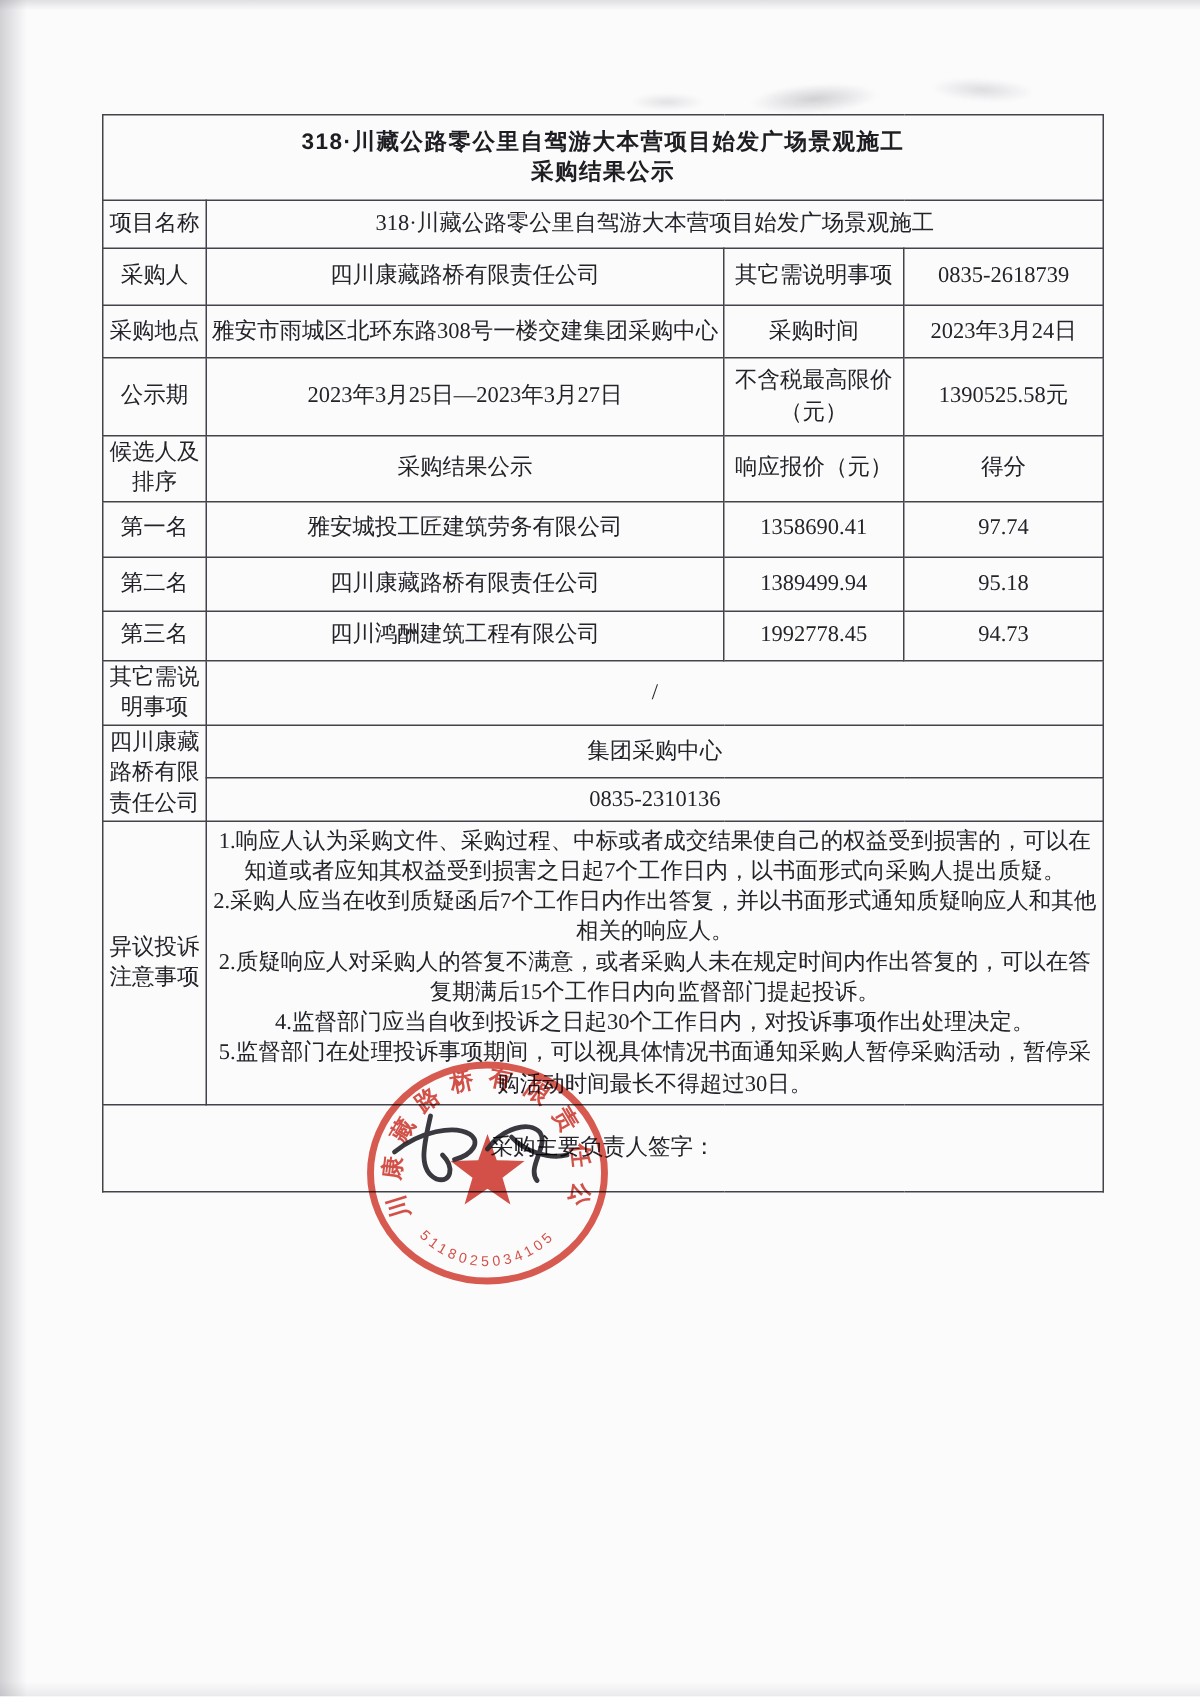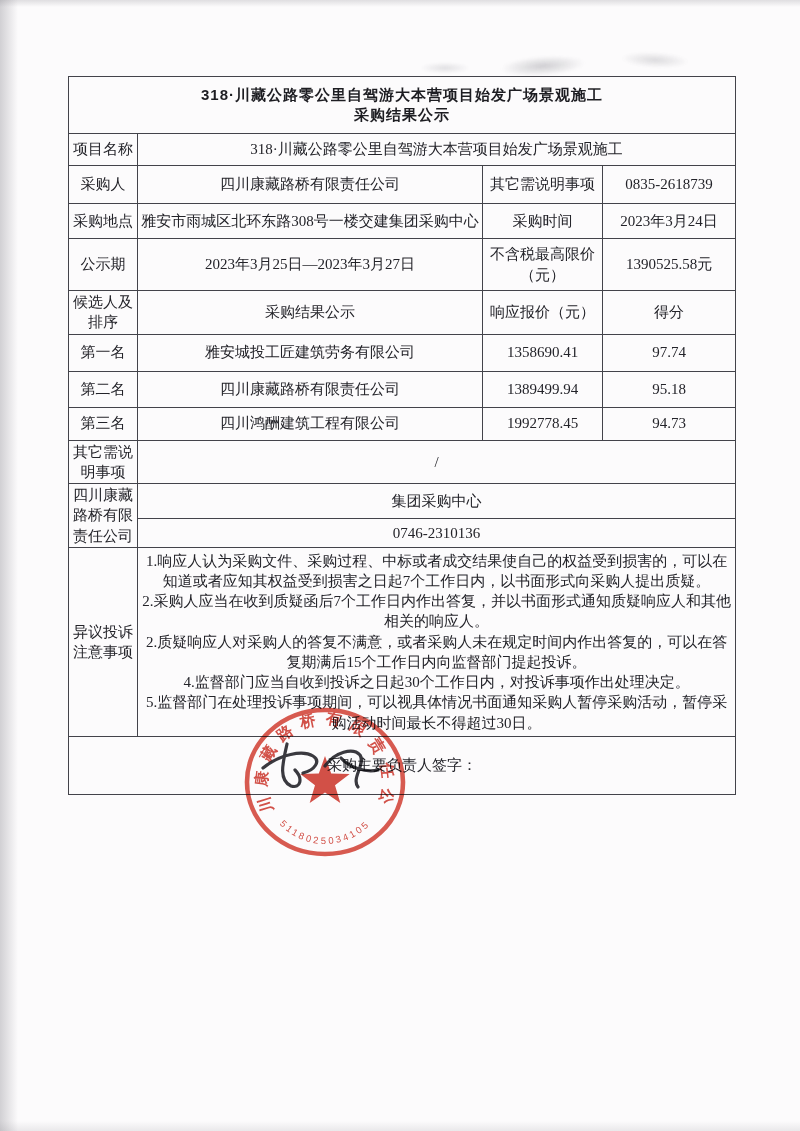--- a/index.html
+++ b/index.html
@@ -143,21 +143,21 @@
   <tr style="height:43px">
     <td>其它需说明事项</td>
     <td colspan="3">/</td>
   </tr>
 
   <tr style="height:31px">
     <td rowspan="2">四川康藏路桥有限责任公司</td>
     <td colspan="3">集团采购中心</td>
   </tr>
   <tr style="height:26px">
-    <td colspan="3">0746-2310136</td>
+    <td colspan="3">0835-2310136</td>
   </tr>
 
   <tr style="height:189px">
     <td>异议投诉注意事项</td>
     <td colspan="3" class="notice-cell">
       <div>1.响应人认为采购文件、采购过程、中标或者成交结果使自己的权益受到损害的，可以在知道或者应知其权益受到损害之日起7个工作日内，以书面形式向采购人提出质疑。</div>
       <div>2.采购人应当在收到质疑函后7个工作日内作出答复，并以书面形式通知质疑响应人和其他相关的响应人。</div>
       <div>2.质疑响应人对采购人的答复不满意，或者采购人未在规定时间内作出答复的，可以在答复期满后15个工作日内向监督部门提起投诉。</div>
       <div>4.监督部门应当自收到投诉之日起30个工作日内，对投诉事项作出处理决定。</div>
       <div>5.监督部门在处理投诉事项期间，可以视具体情况书面通知采购人暂停采购活动，暂停采购活动时间最长不得超过30日。</div>

